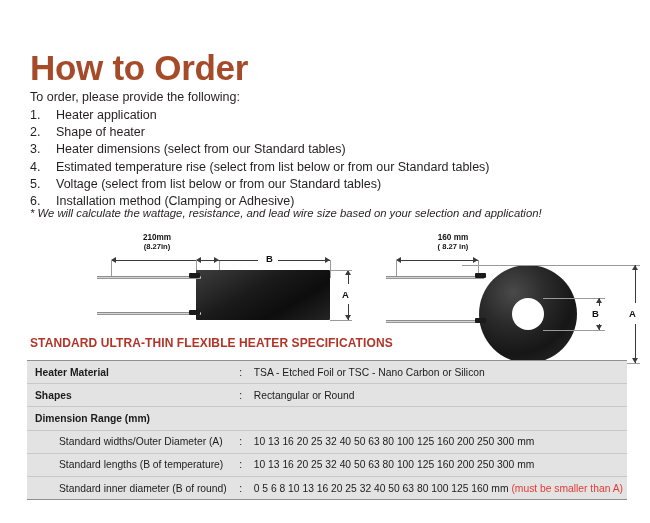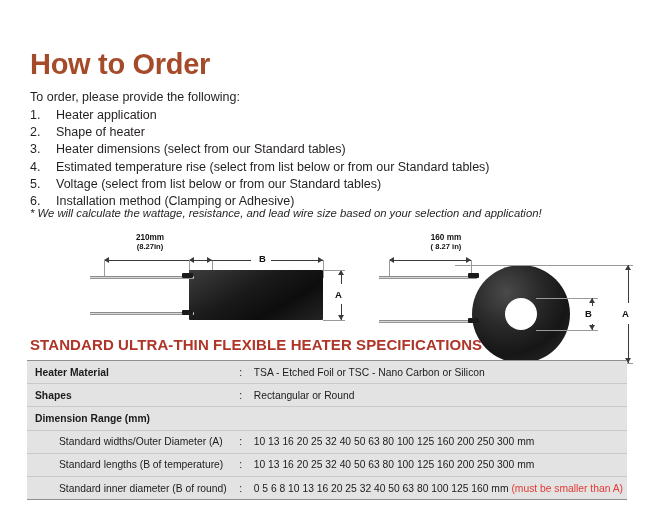--- a/index.html
+++ b/index.html
@@ -14,21 +14,21 @@
     font-family: "Liberation Sans", sans-serif;
     color: #231f20;
     overflow: hidden;
   }
 
   
   .page-title {
     position: absolute;
     left: 30px;
     top: 50px;
-    font-size: 29px;
+    font-size: 35px;
     font-weight: bold;
     letter-spacing: -0.3px;
     color: #a64b2a;
     line-height: 1;
   }
 
   .intro-line {
     position: absolute;
     left: 30px;
     top: 90px;
@@ -61,21 +61,21 @@
     left: 30px;
     top: 207px;
     font-size: 11.3px;
     font-style: italic;
     color: #231f20;
   }
 
   
   .diagram-area {
     position: absolute;
-    left: 5px;
+    left: 12px;
     top: 228px;
     width: 544px;
     height: 110px;
   }
 
   .dim-label {
     position: absolute;
     font-size: 8.2px;
     font-weight: bold;
     color: #111;
@@ -164,21 +164,21 @@
     height: 5px;
     background: #1b1b1b;
     border-radius: 1px;
   }
 
   
   .spec-heading {
     position: absolute;
     left: 30px;
     top: 336px;
-    font-size: 15px;
+    font-size: 12px;
     font-weight: bold;
     color: #b03528;
     letter-spacing: 0.1px;
   }
 
   .spec-table {
     position: absolute;
     left: 27px;
     top: 360px;
     width: 600px;

